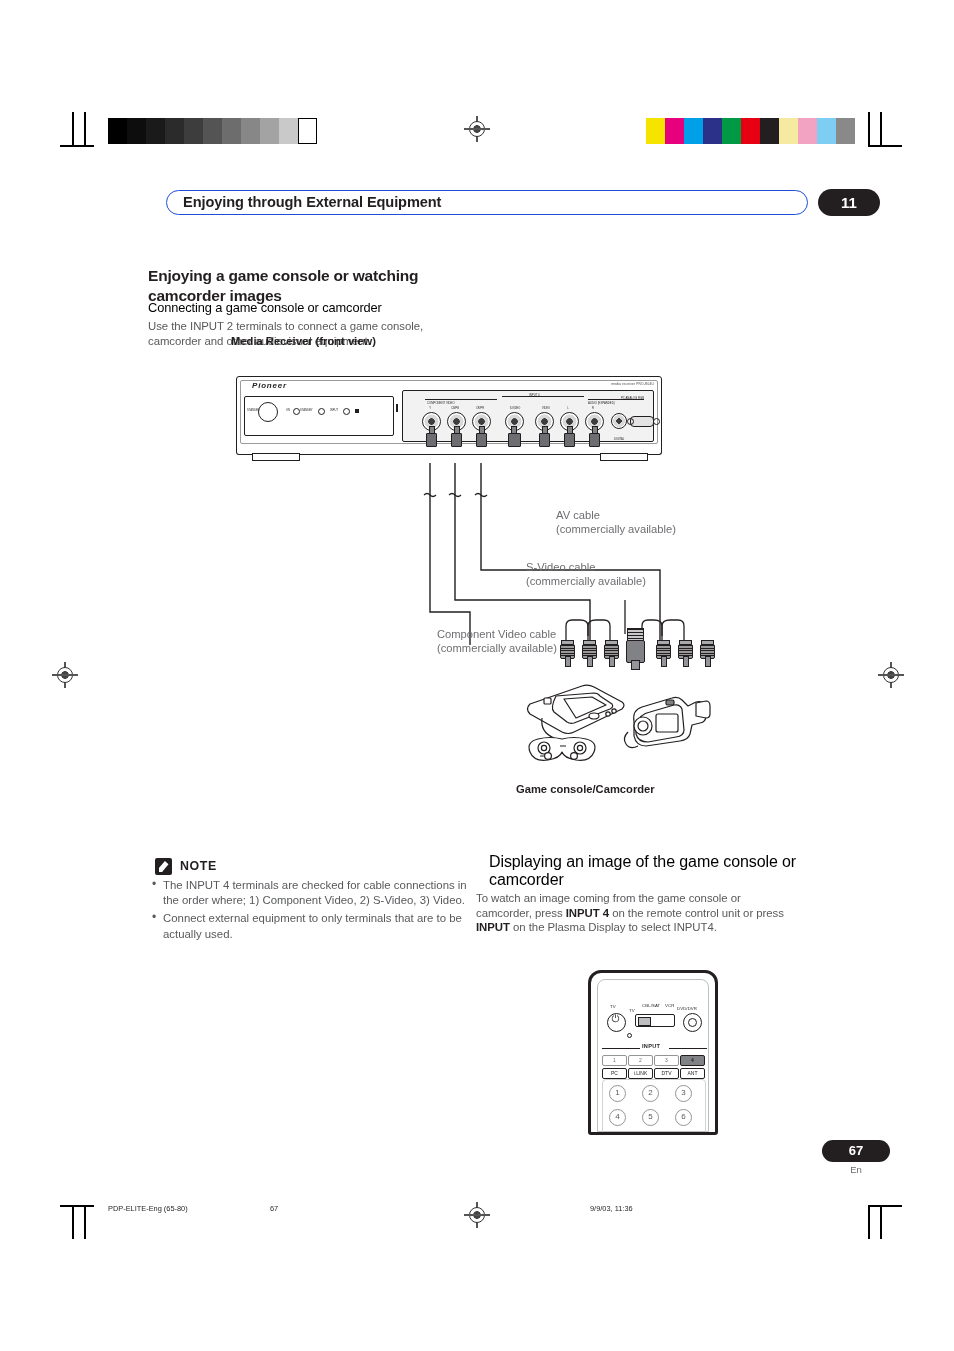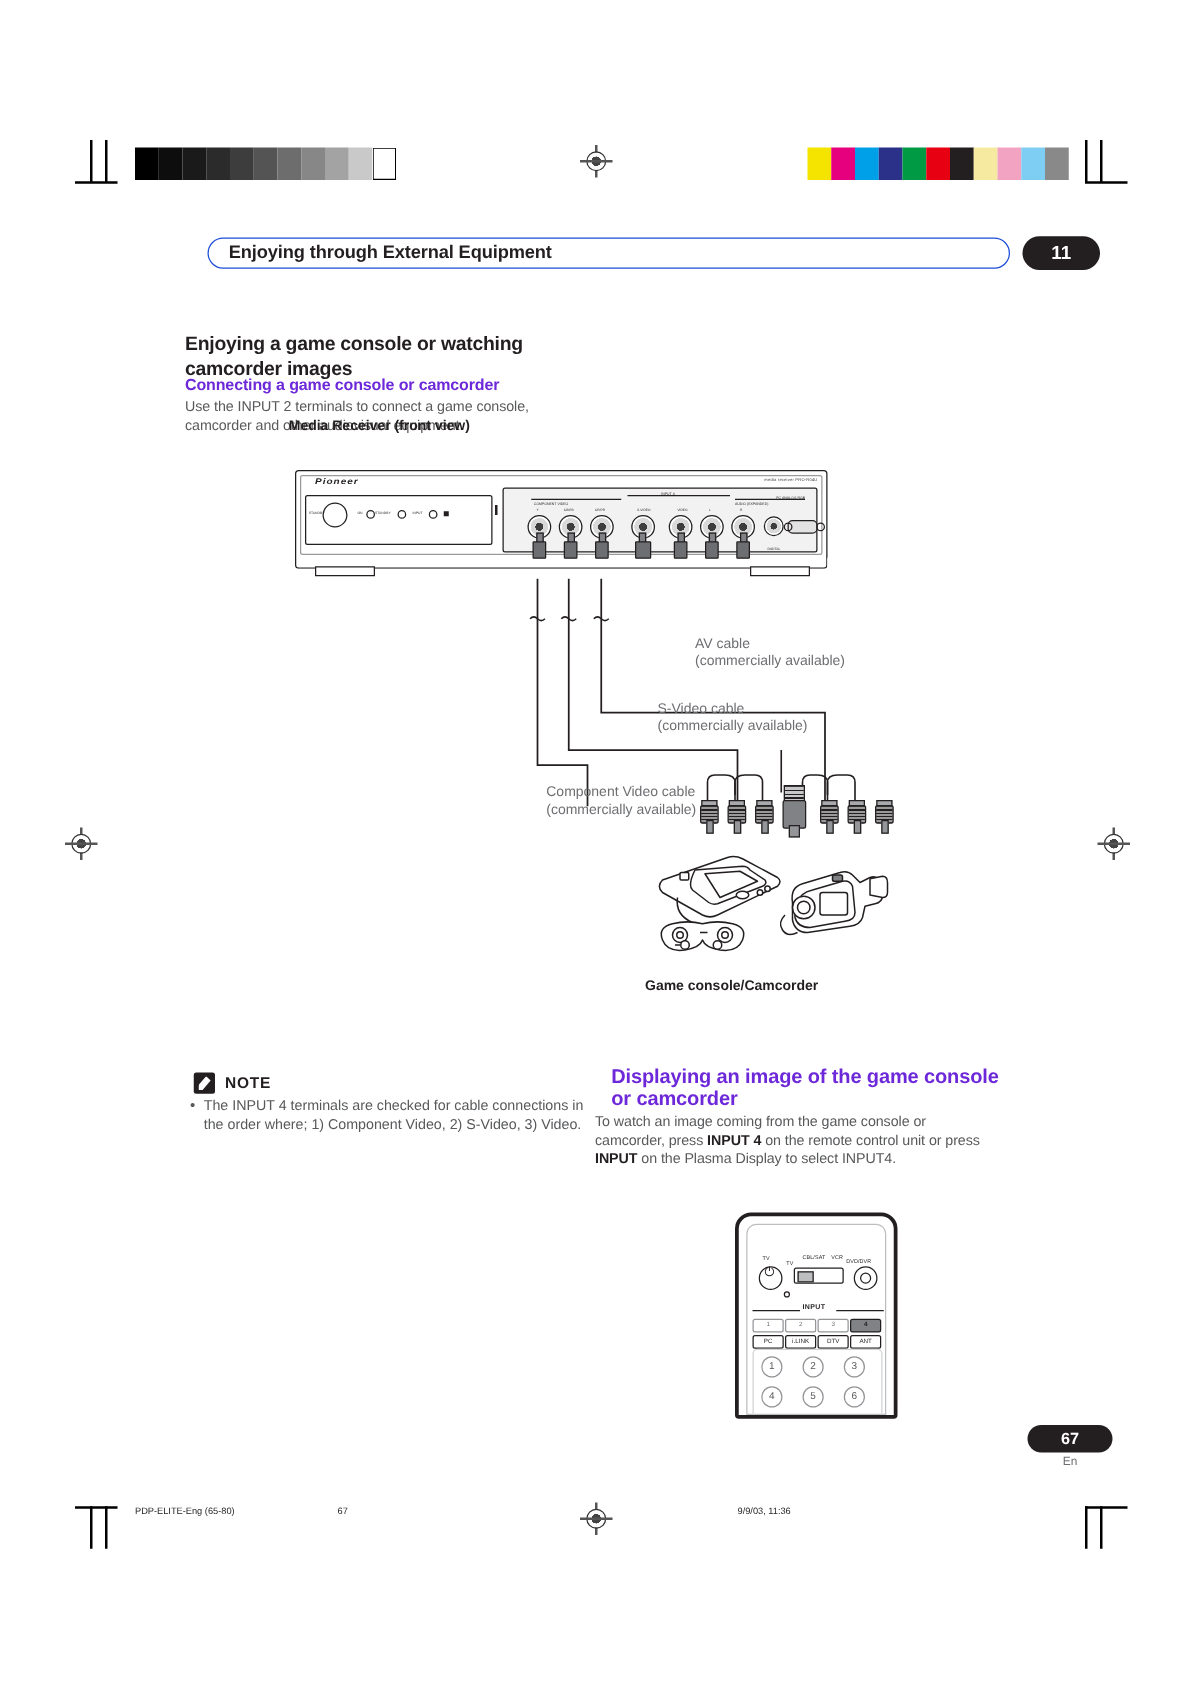--- a/index.html
+++ b/index.html
@@ -24,22 +24,22 @@
             border:1px solid #1d4ed8;border-radius:13px;box-sizing:border-box;}
   .chaptbar h1{margin:0;font-size:14.6px;font-weight:bold;letter-spacing:-.1px;
                line-height:23px;padding-left:16px;color:#231f20;}
   .chapnum{position:absolute;left:818px;top:189px;width:62px;height:27px;background:#231f20;
            border-radius:14px;color:#fff;font-weight:bold;font-size:15px;line-height:27px;
            text-align:center;}
 
   
   h2.sect{position:absolute;margin:0;font-size:15.5px;font-weight:bold;line-height:20px;
           letter-spacing:-.2px;color:#231f20;}
-  h3.sub{position:absolute;margin:0;font-size:12.8px;font-weight:bold;line-height:16px;
-         letter-spacing:-.1px;color:#6d28d9;}
+  h3.sub{position:absolute;margin:0;font-size:12.8px;font-weight:normal;line-height:16px;
+         letter-spacing:-.1px;color:#000000;}
   p.body{position:absolute;margin:0;font-size:11.4px;line-height:14.6px;color:#58595b;
          letter-spacing:-.05px;}
   p.body b{color:#231f20;font-weight:bold;}
 
   .caption{position:absolute;font-size:11.2px;font-weight:bold;color:#231f20;}
   .clabel{position:absolute;font-size:11.2px;line-height:14.4px;color:#6d6e71;}
 
   
   .noteicon{position:absolute;width:17px;height:17px;background:#231f20;border-radius:2px;}
   .noteicon:after{content:"";position:absolute;left:3.5px;top:3px;width:10px;height:11px;
@@ -420,20 +420,21 @@
     <path d="M112,56 Q106,62 110,68 Q114,74 122,70" fill="none"></path>
   </g>
 </svg>
 
 <div class="caption" style="left:516px;top:783px;">Game console/Camcorder</div>
 
 <div class="noteicon" style="left:155px;top:858px;"></div>
 <div class="notettl" style="left:180px;top:859px;">NOTE</div>
 <ul class="notes" style="left:152px;top:878px;width:322px;">
   <li>The INPUT 4 terminals are checked for cable connections in the order where; 1) Component Video, 2) S-Video, 3) Video.</li>
+  <li>Connect external equipment to only terminals that are to be actually used.</li>
 </ul>
 
 <h3 class="sub" style="left:489px;top:853px;width:315px;font-size:16px;line-height:18px;">Displaying an image of the game console or camcorder</h3>
 <p class="body" style="left:476px;top:891px;width:318px;">
   <span>To watch an image coming from the game console or camcorder, press </span><b>INPUT 4</b><span> on the remote control unit or press </span><b>INPUT</b><span> on the Plasma Display to select INPUT4.</span>
 </p>
 
 <div class="remote">
   <div class="rm-inner"></div>
 

